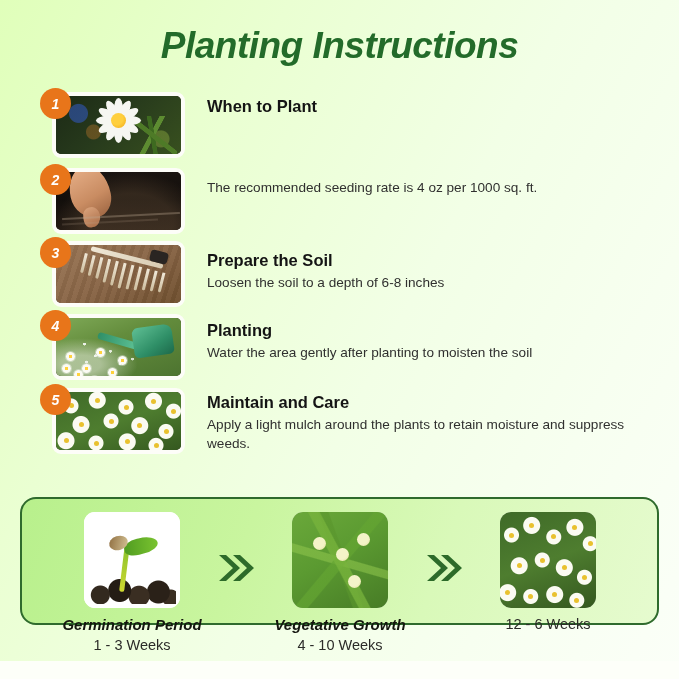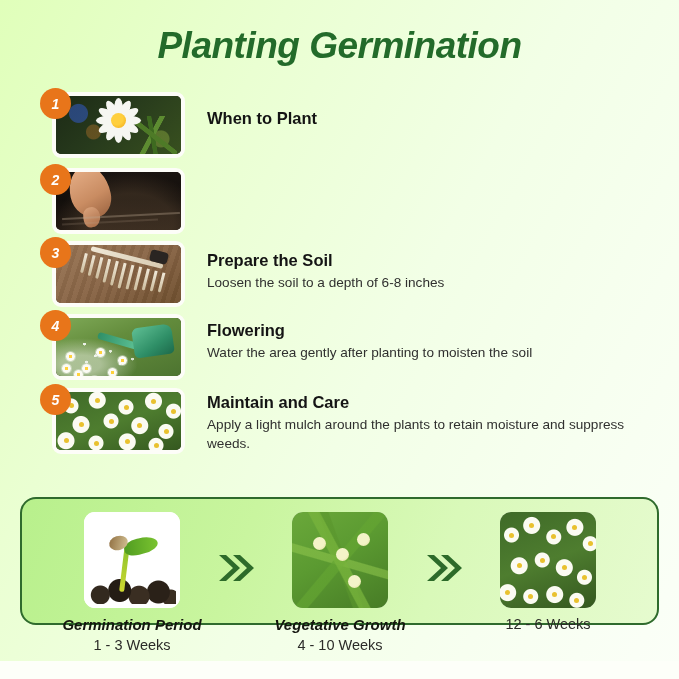--- a/index.html
+++ b/index.html
@@ -106,21 +106,21 @@
   }
   .step-desc {
     font-size: 13.6px;
     line-height: 19px;
     color: #30302f;
     margin: 0;
   }
 
   
   .step.s1 { margin-top: 0px; }
-  .step.s1 .step-text { padding-top: 4px; margin-top: 12px; }
+  .step.s1 .step-text { padding-top: 4px; }
   .step.s2 { margin-top: 10px; }
   .step.s2 .step-text { padding-top: 10px; }
   .step.s3 { margin-top: 7px; }
   .step.s3 .step-text { padding-top: 9px; }
   .step.s4 { margin-top: 7px; }
   .step.s4 .step-text { padding-top: 6px; }
   .step.s5 { margin-top: 8px; }
   .step.s5 .step-text { padding-top: 4px; }
 
   
@@ -412,21 +412,21 @@
     width: 13px; height: 13px;
     border-radius: 50%;
     background: radial-gradient(circle at 40% 38%, #f4f3c8 0 55%, #d9d98b 100%);
   }
 </style>
 </head>
 <body>
 
 <div class="page">
 
-  <div class="title">Planting Germination</div>
+  <div class="title">Planting Instructions</div>
 
   <div class="steps">
 
     <div class="step s1">
       <div class="thumb-wrap">
         <div class="badge">1</div>
         <div class="thumb">
           <div class="art art-daisy1">
             <div class="leafy"></div>
             <div class="petals" id="petals1">
@@ -457,20 +457,21 @@
         <div class="badge">2</div>
         <div class="thumb">
           <div class="art art-seed">
             <div class="hand"></div>
             <div class="furrow"></div>
             <div class="furrow b"></div>
           </div>
         </div>
       </div>
       <div class="step-text">
+        <p class="step-desc">The recommended seeding rate is 4 oz per 1000 sq. ft.</p>
       </div>
     </div>
 
     <div class="step s3">
       <div class="thumb-wrap">
         <div class="badge">3</div>
         <div class="thumb">
           <div class="art art-rake">
             <div class="handle"></div>
             <div class="head"></div>
@@ -511,21 +512,21 @@
                 <i style="left: 6px; top: 46px;"></i>
                 <i style="left: 62px; top: 38px;"></i>
               </div>
             <div class="spout"></div>
             <div class="can"></div>
             <div class="spray"></div>
           </div>
         </div>
       </div>
       <div class="step-text">
-        <p class="step-title">Flowering</p>
+        <p class="step-title">Planting</p>
         <p class="step-desc">Water the area gently after planting to moisten the soil</p>
       </div>
     </div>
 
     <div class="step s5">
       <div class="thumb-wrap">
         <div class="badge">5</div>
         <div class="thumb">
           <div class="art art-field">
             <div class="eyes" id="eyes5">

